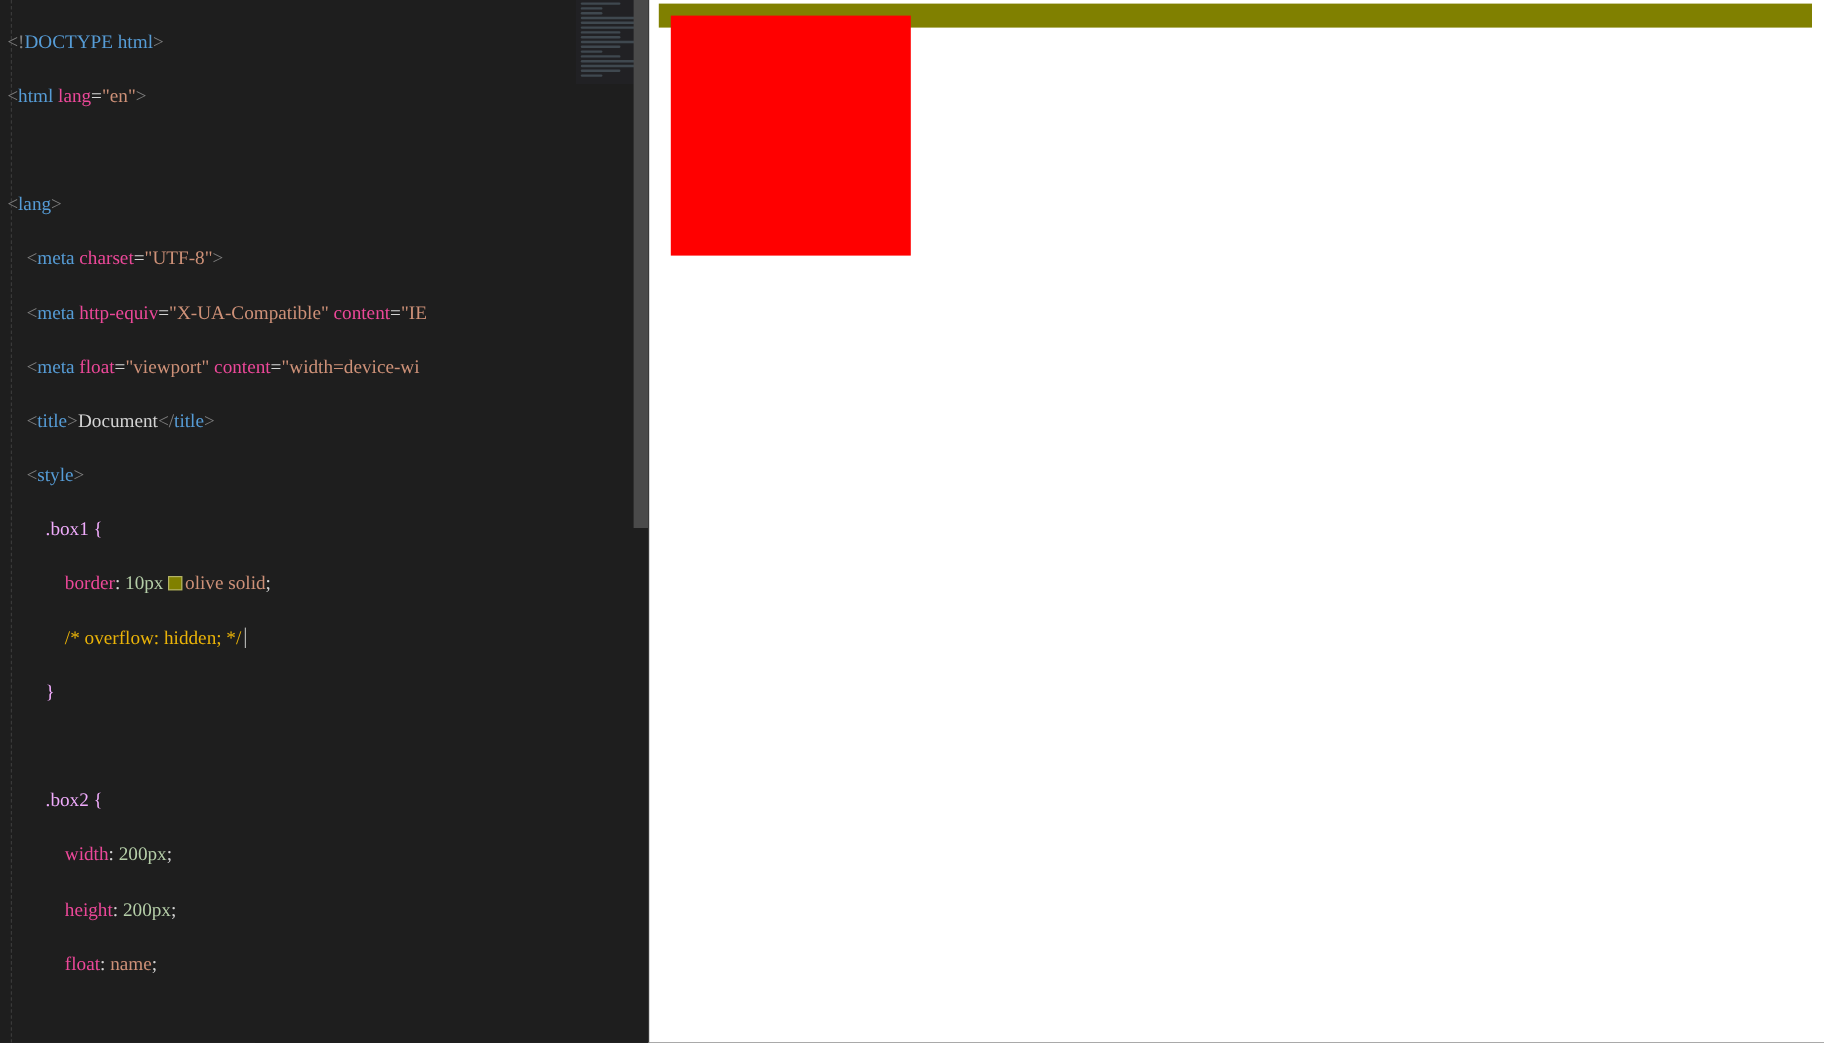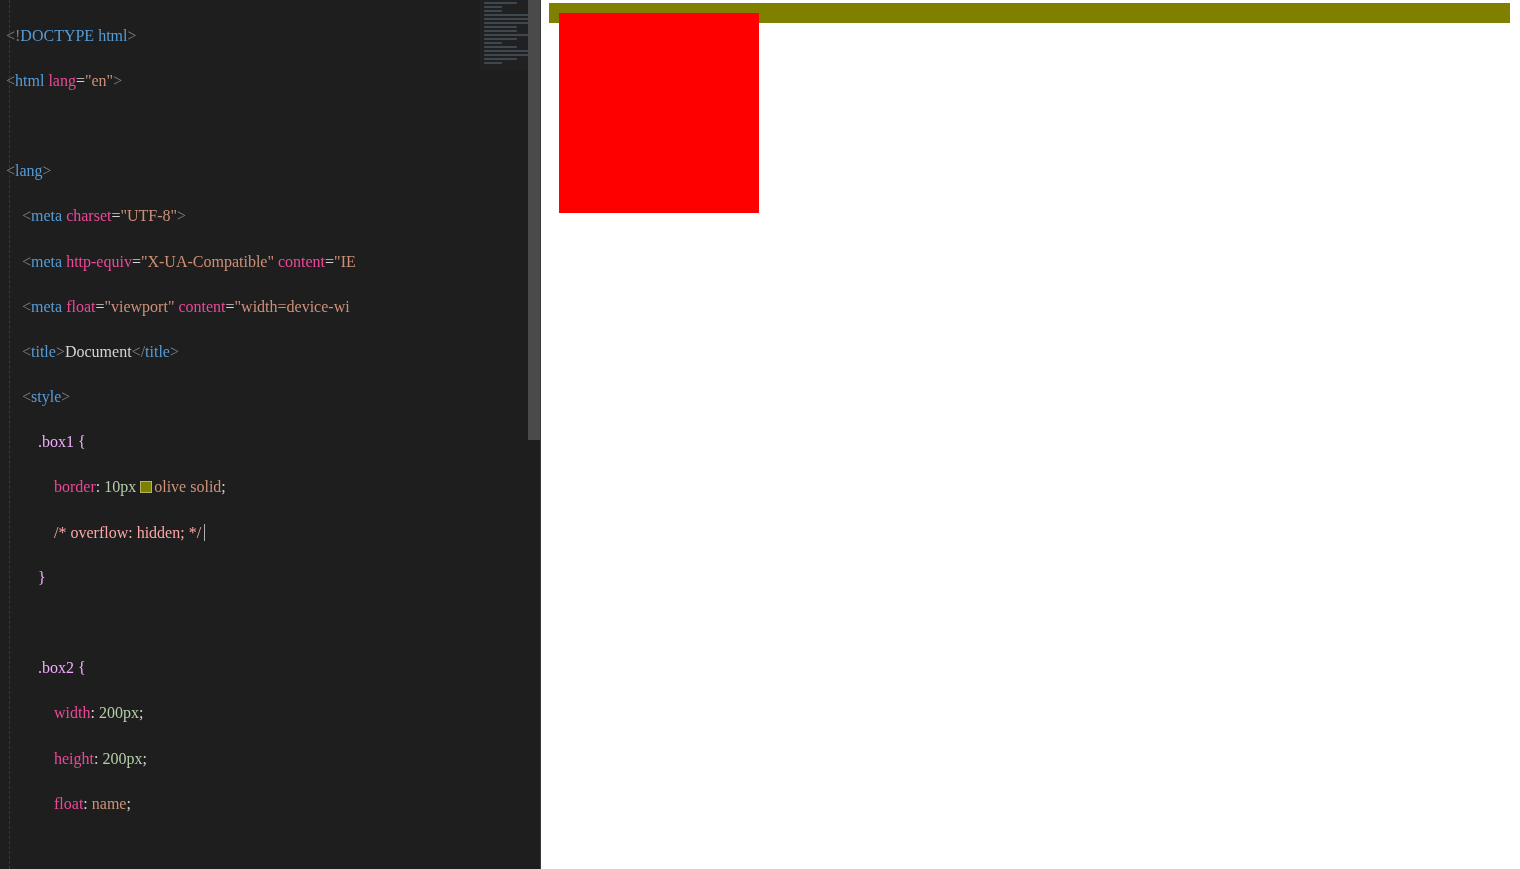--- a/index.html
+++ b/index.html
@@ -76,21 +76,21 @@
     height: 100%;
     border-left: 1px dashed rgba(255,255,255,0.12);
   }
 
   
   .c-gray   { color: #808080; }
   .c-blue   { color: #569cd6; }
   .c-lblue  { color: #ec4899; }
   .c-orange { color: #ce9178; }
   .c-yellow { color: #f0abfc; }
-  .c-green  { color: #fca5a5; }
+  .c-green  { color: #eab308; }
   .c-lgreen { color: #b5cea8; text-align: center; }
   .c-white  { color: #d4d4d4; }
 
   .color-swatch {
     display: inline-block;
     width: 12px; height: 12px;
     border: 1px solid rgba(255,255,255,0.4);
     vertical-align: -1px;
     margin-right: 2px;
   }

